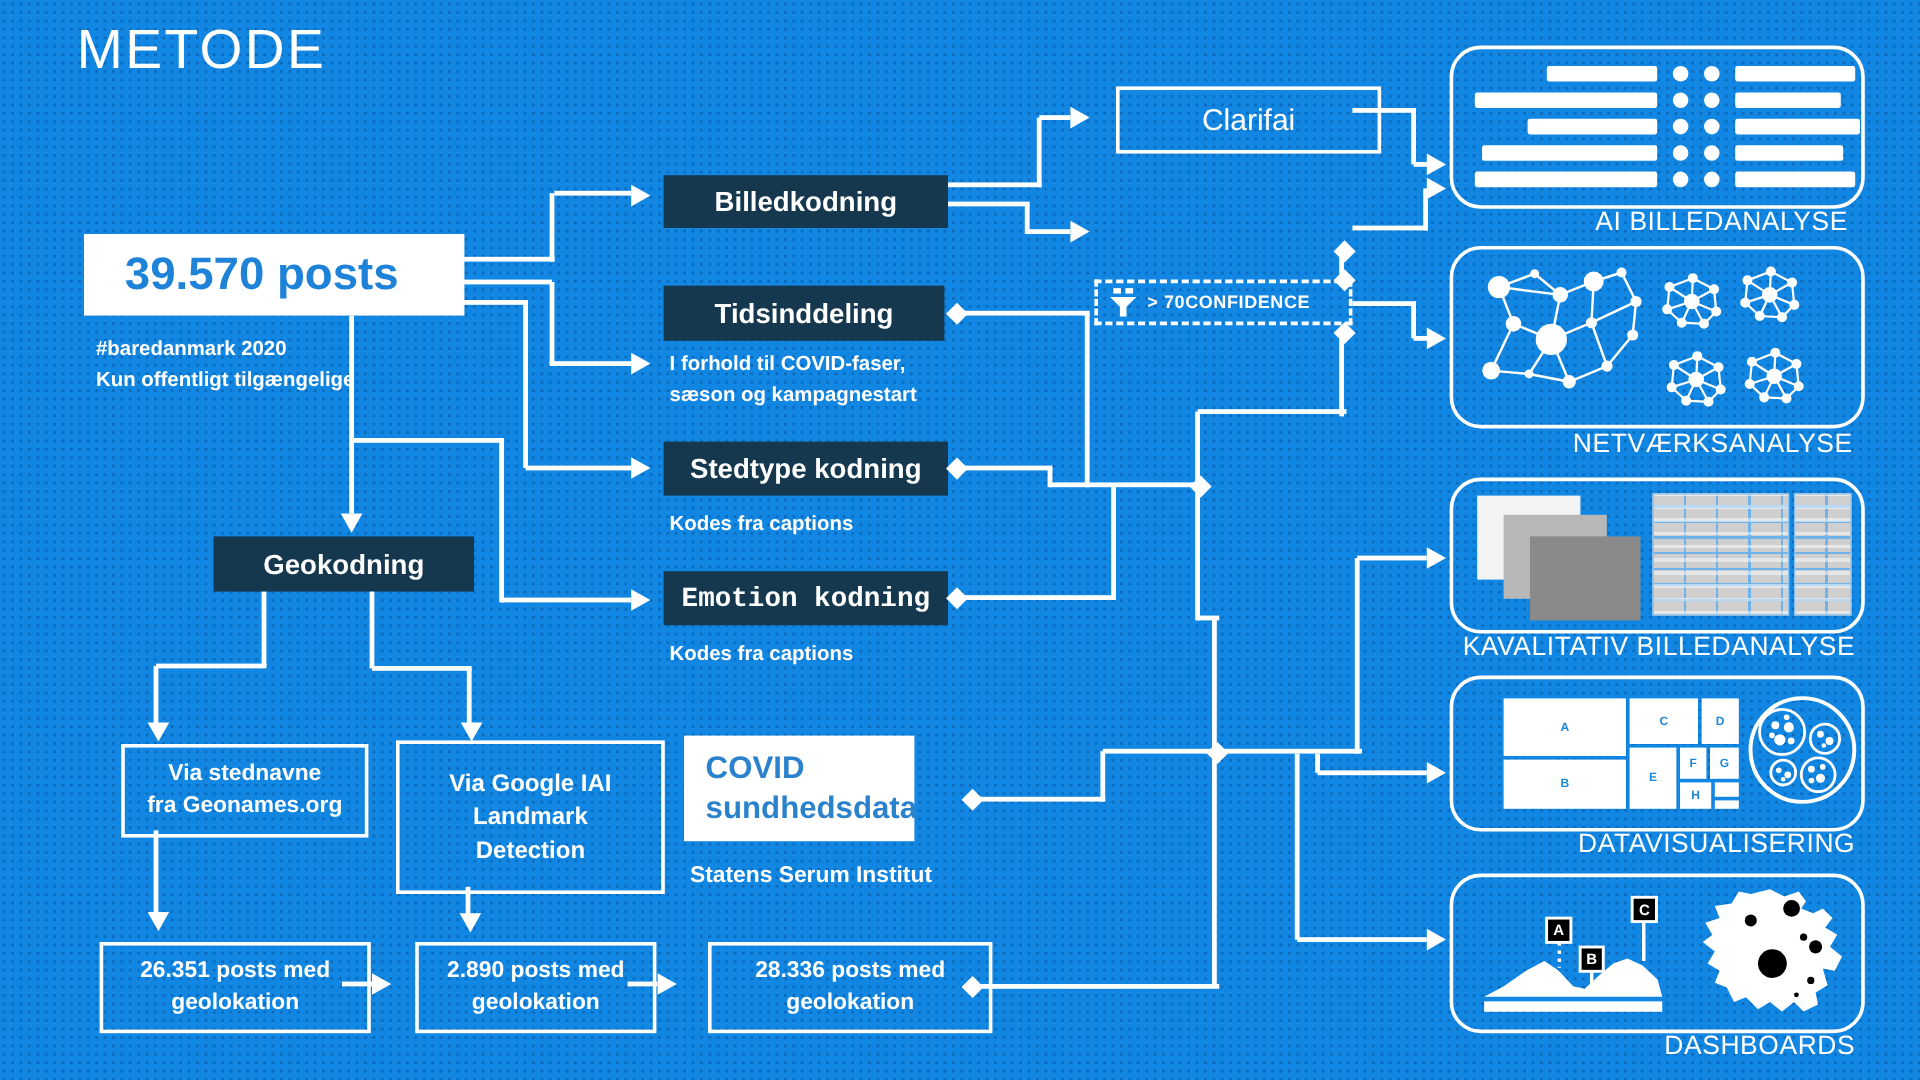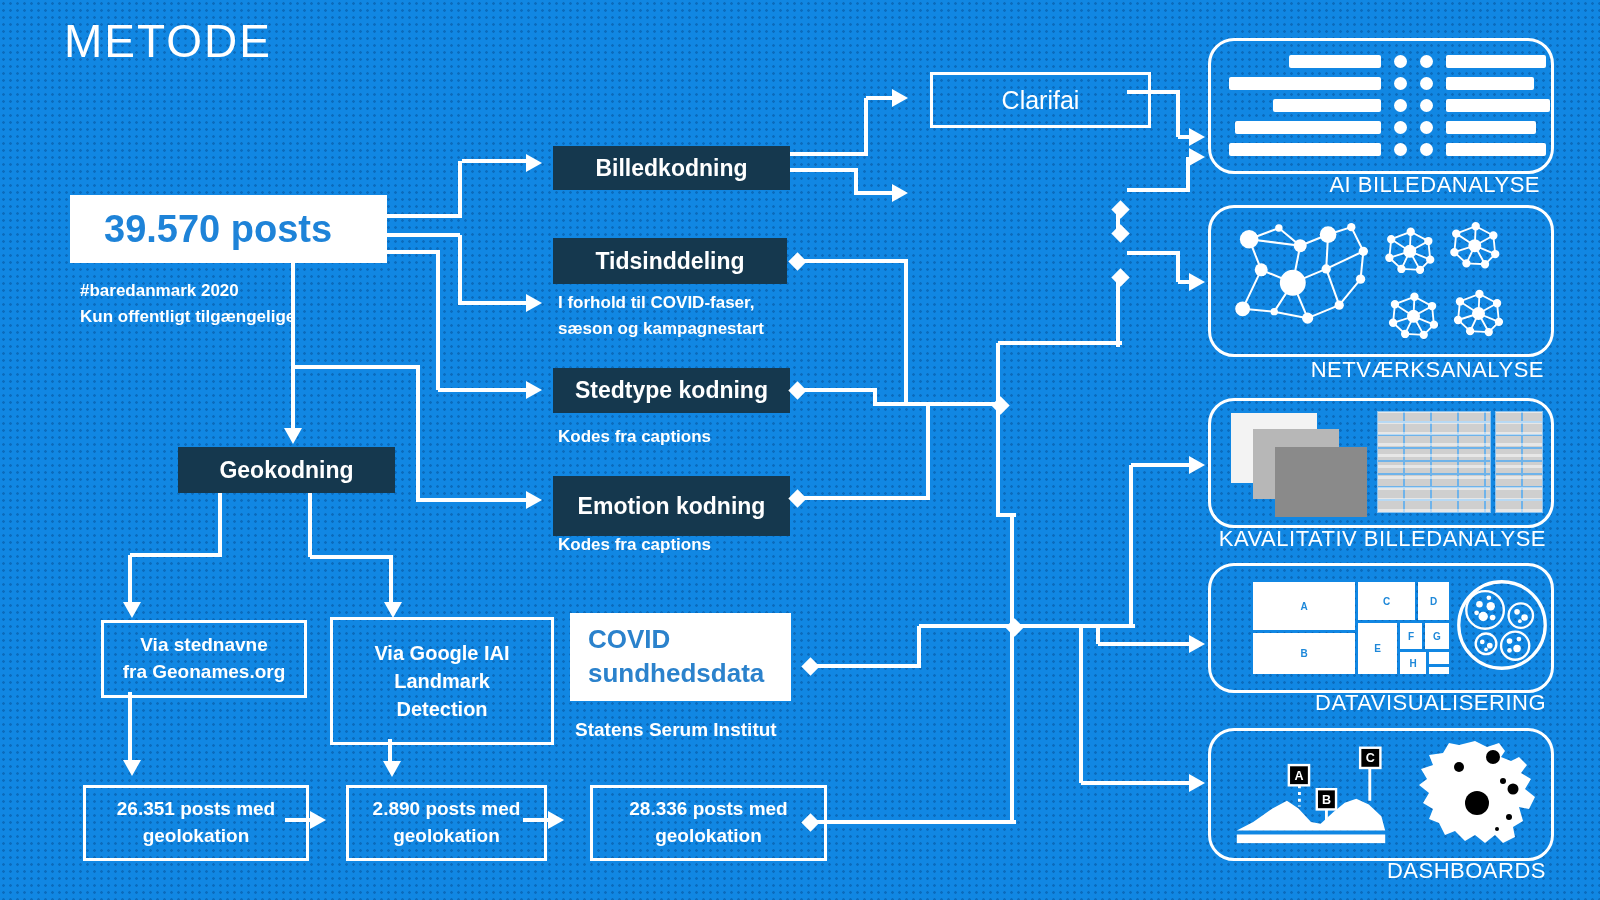--- a/index.html
+++ b/index.html
@@ -66,43 +66,51 @@
     <span>Tidsinddeling</span>
   </div>
   <div class="caption" style="left:558px;top:290px;">
     <span style="display:block;">I forhold til COVID-faser,</span>
     <span style="display:block;">sæson og kampagnestart</span>
   </div>
   <div class="box-dark" style="left:553px;top:368px;width:237px;height:45px;">
     <span>Stedtype kodning</span>
   </div>
   <div class="caption" style="left:558px;top:424px;">Kodes fra captions</div>
-  <div class="box-dark" style="left:553px;top:476px;width:237px;height:60px;">
+  <div class="box-dark" style="left:553px;top:476px;width:237px;height:45px;font-family:Liberation Mono, monospace;">
     <span>Emotion kodning</span>
   </div>
   <div class="caption" style="left:558px;top:532px;">Kodes fra captions</div>
   <div class="box-dark" style="left:178px;top:447px;width:217px;height:46px;">
     <span>Geokodning</span>
   </div>
 
   <div class="box-outline box-service" style="left:912px;top:72px;width:215px;height:50px;">
     <span>Clarifai</span>
+  </div>
+  <div class="dashedbox" style="left:912px;top:233px;width:215px;height:38px;">
+    <svg width="22" height="24" viewBox="0 0 24 26" fill="#fff">
+      <rect x="3" y="0" width="7" height="5"></rect>
+        <rect x="14" y="0" width="7" height="5"></rect>
+      <path d="M0 8 H24 L15 17 V26 H9 V17 Z"></path>
+    </svg>
+    <span>&gt; 70CONFIDENCE</span>
   </div>
 
   <div class="box-outline" style="left:83px;top:620px;width:200px;height:72px;">
     <span>Via stednavne</span>
     <span>fra Geonames.org</span>
   </div>
   <div class="box-outline" style="left:312px;top:617px;width:218px;height:122px;font-size:20px;">
     <span>Via Google IAI</span>
     <span>Landmark</span>
     <span>Detection</span>
   </div>
 
-  <div class="box-white" style="left:570px;top:613px;width:221px;height:88px;">
+  <div class="box-white" style="left:570px;top:613px;width:192px;height:88px;">
     <div class="covid-label" style="padding:10px 0 0 18px;">
       <span style="display:block;">COVID</span>
       <span style="display:block;">sundhedsdata</span>
     </div>
   </div>
   <div class="caption" style="left:575px;top:716px;font-size:19px;">Statens Serum Institut</div>
 
   <div class="box-outline" style="left:65px;top:785px;width:220px;height:70px;">
     <span>26.351 posts med</span>
     <span>geolokation</span>

